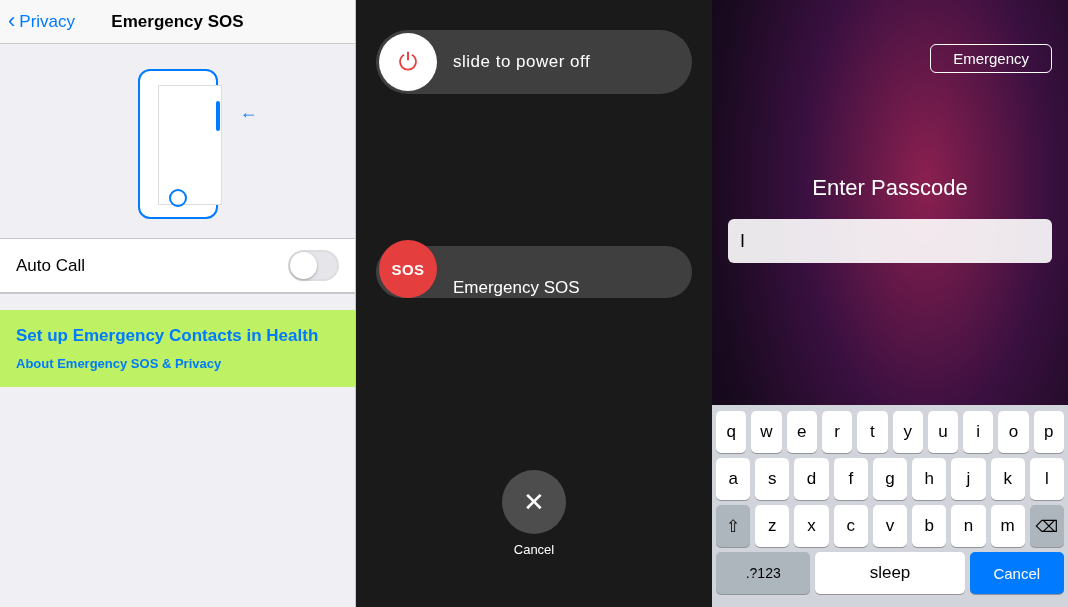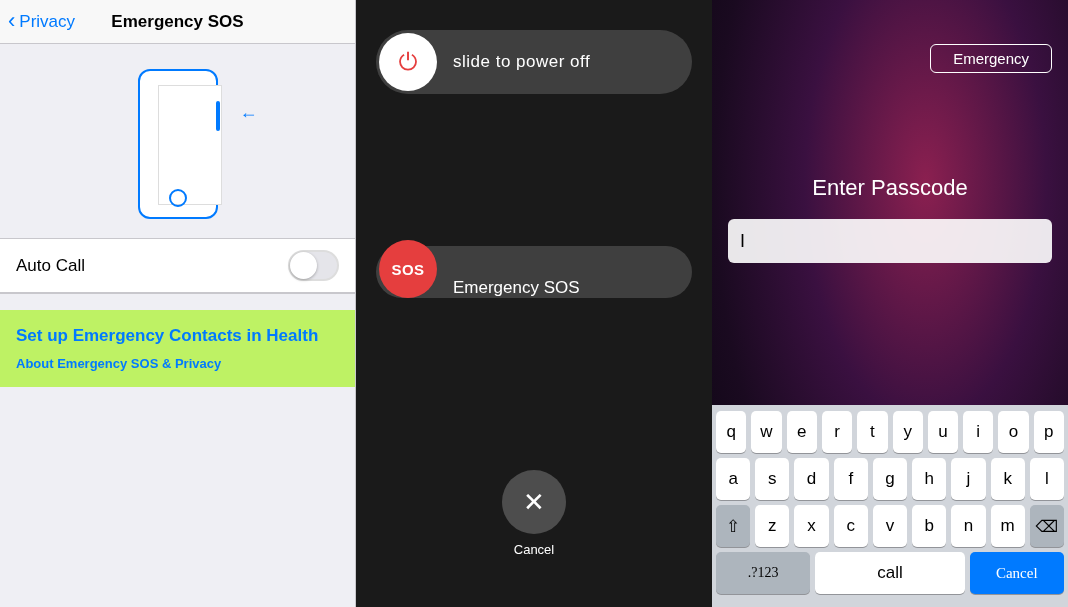--- a/index.html
+++ b/index.html
@@ -383,21 +383,20 @@
     .key-dark {
       background: #adb5bd;
       color: #000;
     }
     .key-blue {
       background: #007aff;
       color: white;
     }
     .key-wide {
       width: 95px;
-      font-family: Liberation Serif, serif;
     }
     .key-medium {
       width: 95px;
     }
     .bottom-row {
       display: flex;
       justify-content: center;
       gap: 5px;
     }
     .delete-icon {
@@ -517,17 +516,17 @@
       <div class="key">v</div>
       <div class="key">b</div>
       <div class="key">n</div>
       <div class="key">m</div>
       <div class="key key-dark">
           <span class="delete-icon">⌫</span>
         </div>
     </div>
     <div class="key-row bottom-row">
       <div class="key key-dark key-wide" style="font-size:14px;">.?123</div>
-      <div class="key key-medium" style="width:150px;">call</div>
+      <div class="key key-medium" style="width:150px;">sleep</div>
       <div class="key key-blue key-wide" style="font-size:15px;">Cancel</div>
     </div>
   </div>
 </div>
 
 </body></html>

